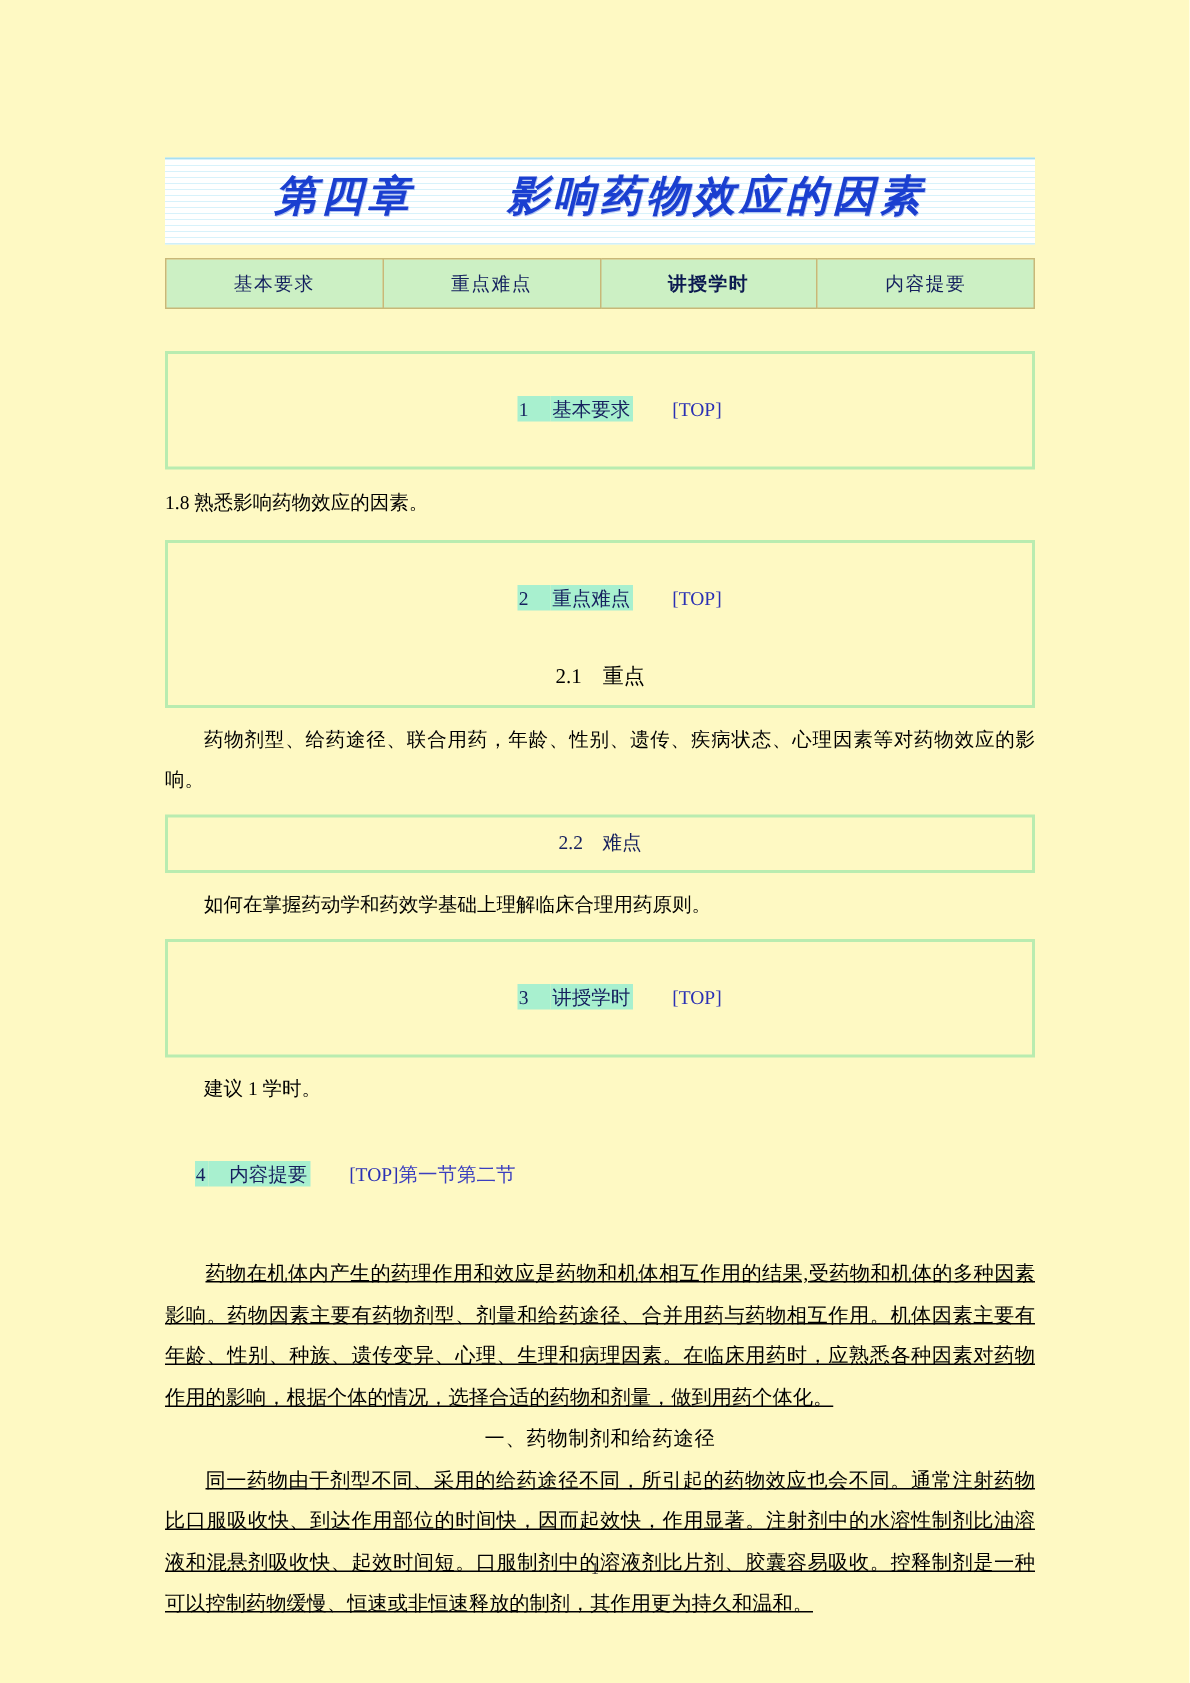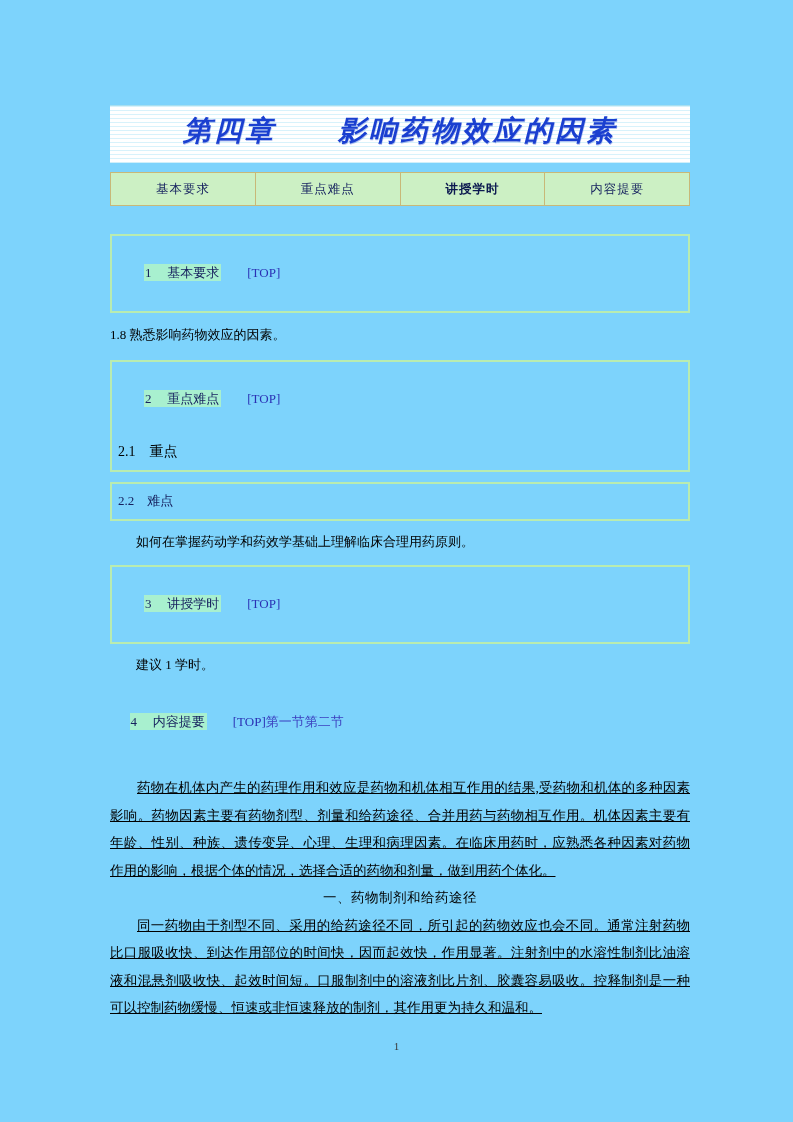--- a/index.html
+++ b/index.html
@@ -8,21 +8,21 @@
     background: #ffffff;
   }
   body {
     font-family: "Liberation Serif", "DejaVu Serif", serif;
     color: #000000;
   }
   .page {
     position: relative;
     width: 793px;
     height: 1122px;
-    background: #7dd3fc;
+    background: #fef9c3;
     overflow: hidden;
     box-sizing: border-box;
   }
   .content {
     position: absolute;
     left: 110px;
     top: 0;
     width: 580px;
   }
 
@@ -81,20 +81,21 @@
   .nav-table td.active {
     font-weight: bold;
     color: #0c1a50;
   }
 
   
   .sec-box {
     border: 2px solid #b9ecb0;
     padding: 7px 6px 8px 6px;
     box-sizing: border-box;
+    text-align: center;
   }
   .sec-head {
     font-size: 13px;
     color: #16205e;
     white-space: pre;
     line-height: 20px;
   }
   .sec-head .hl {
     background: #a8f0cf;
     padding: 1px 2px 1px 1px;
@@ -205,20 +206,21 @@
     <div class="p-list">1.8 熟悉影响药物效应的因素。</div>
 
     <div class="gap12"></div>
 
     <div class="sec-box">
       <div class="sec-head">
         <span class="hl">2</span><span class="hl">&nbsp;&nbsp;&nbsp;</span><span class="hl">重点难点</span><span class="top-link">[TOP]</span>
       </div>
       <div class="sub-head">2.1　重点</div>
     </div>
+    <div class="p-indent">药物剂型、给药途径、联合用药，年龄、性别、遗传、疾病状态、心理因素等对药物效应的影响。</div>
 
     <div class="gap10"></div>
 
     <div class="sec-box">
       <div class="sec-head">2.2　难点</div>
     </div>
     <div class="p-indent">如何在掌握药动学和药效学基础上理解临床合理用药原则。</div>
 
     <div class="gap10"></div>
 

